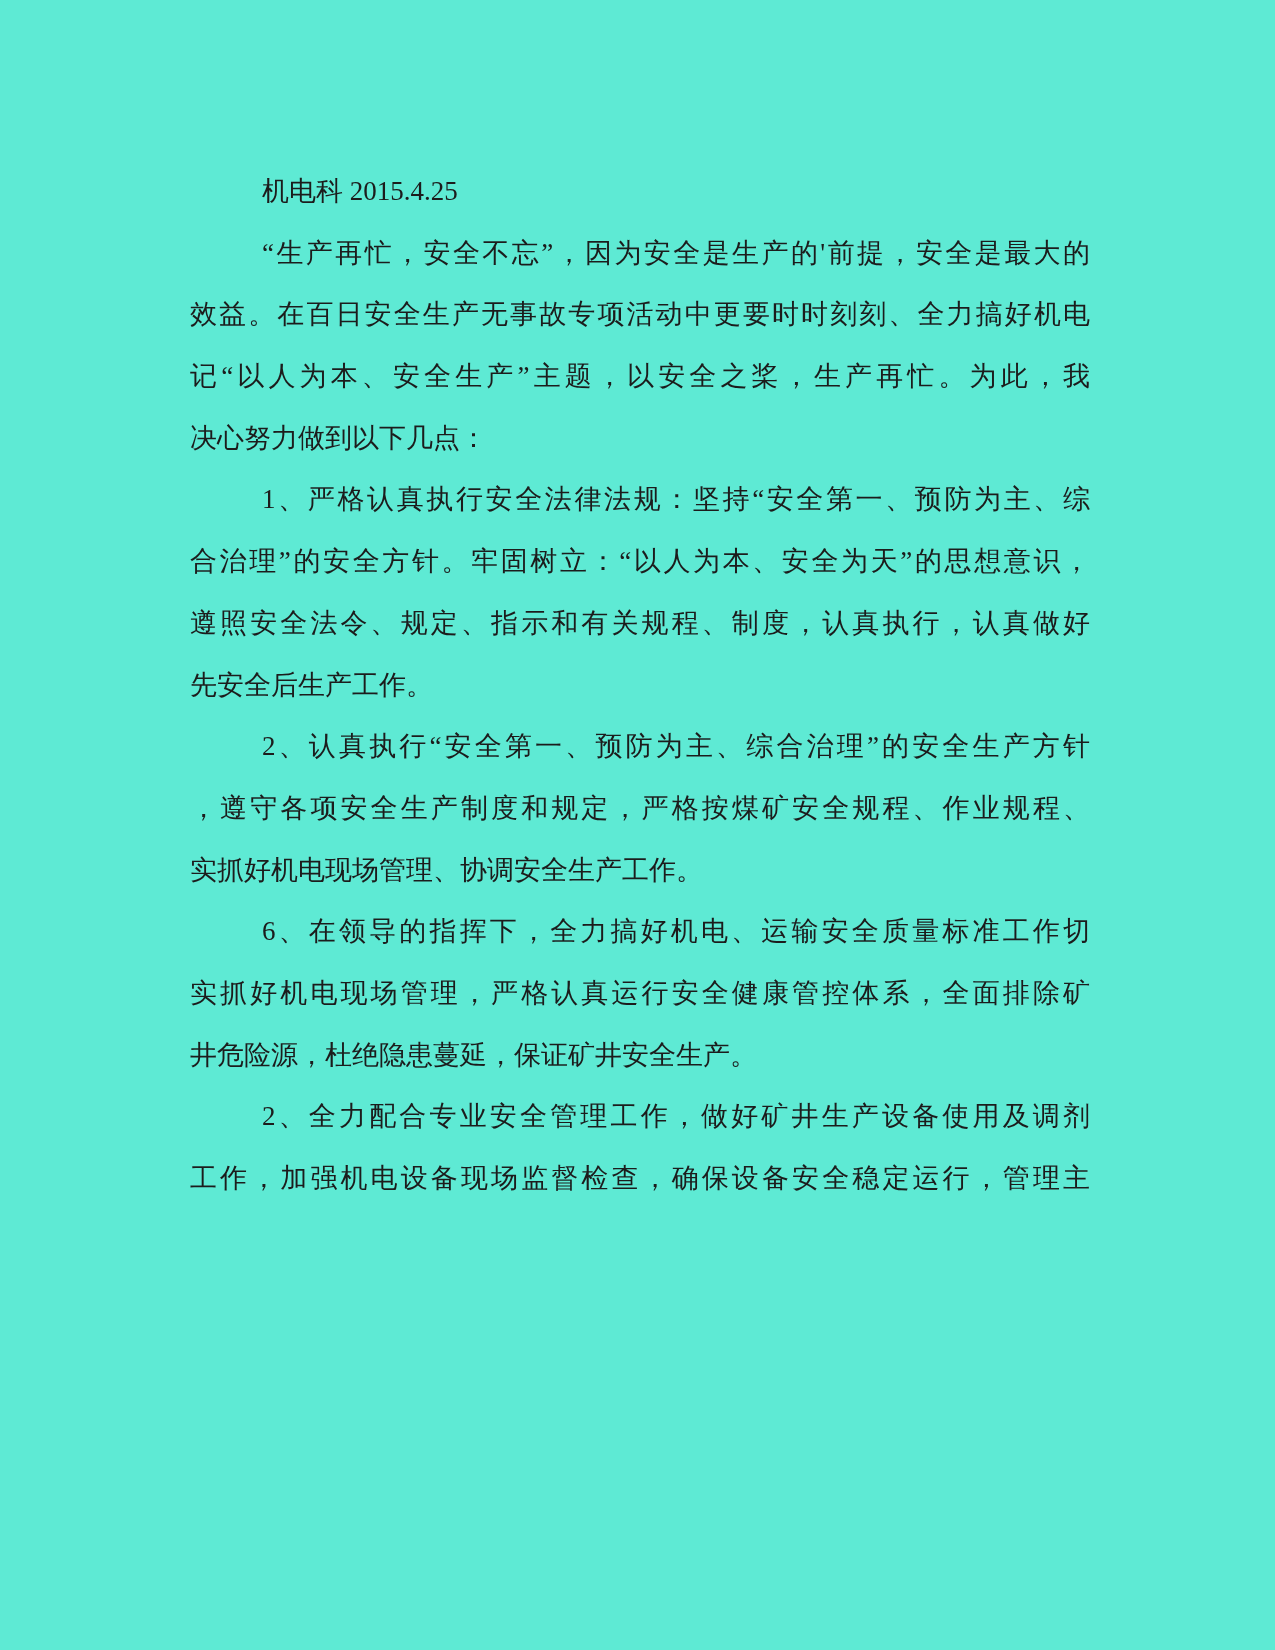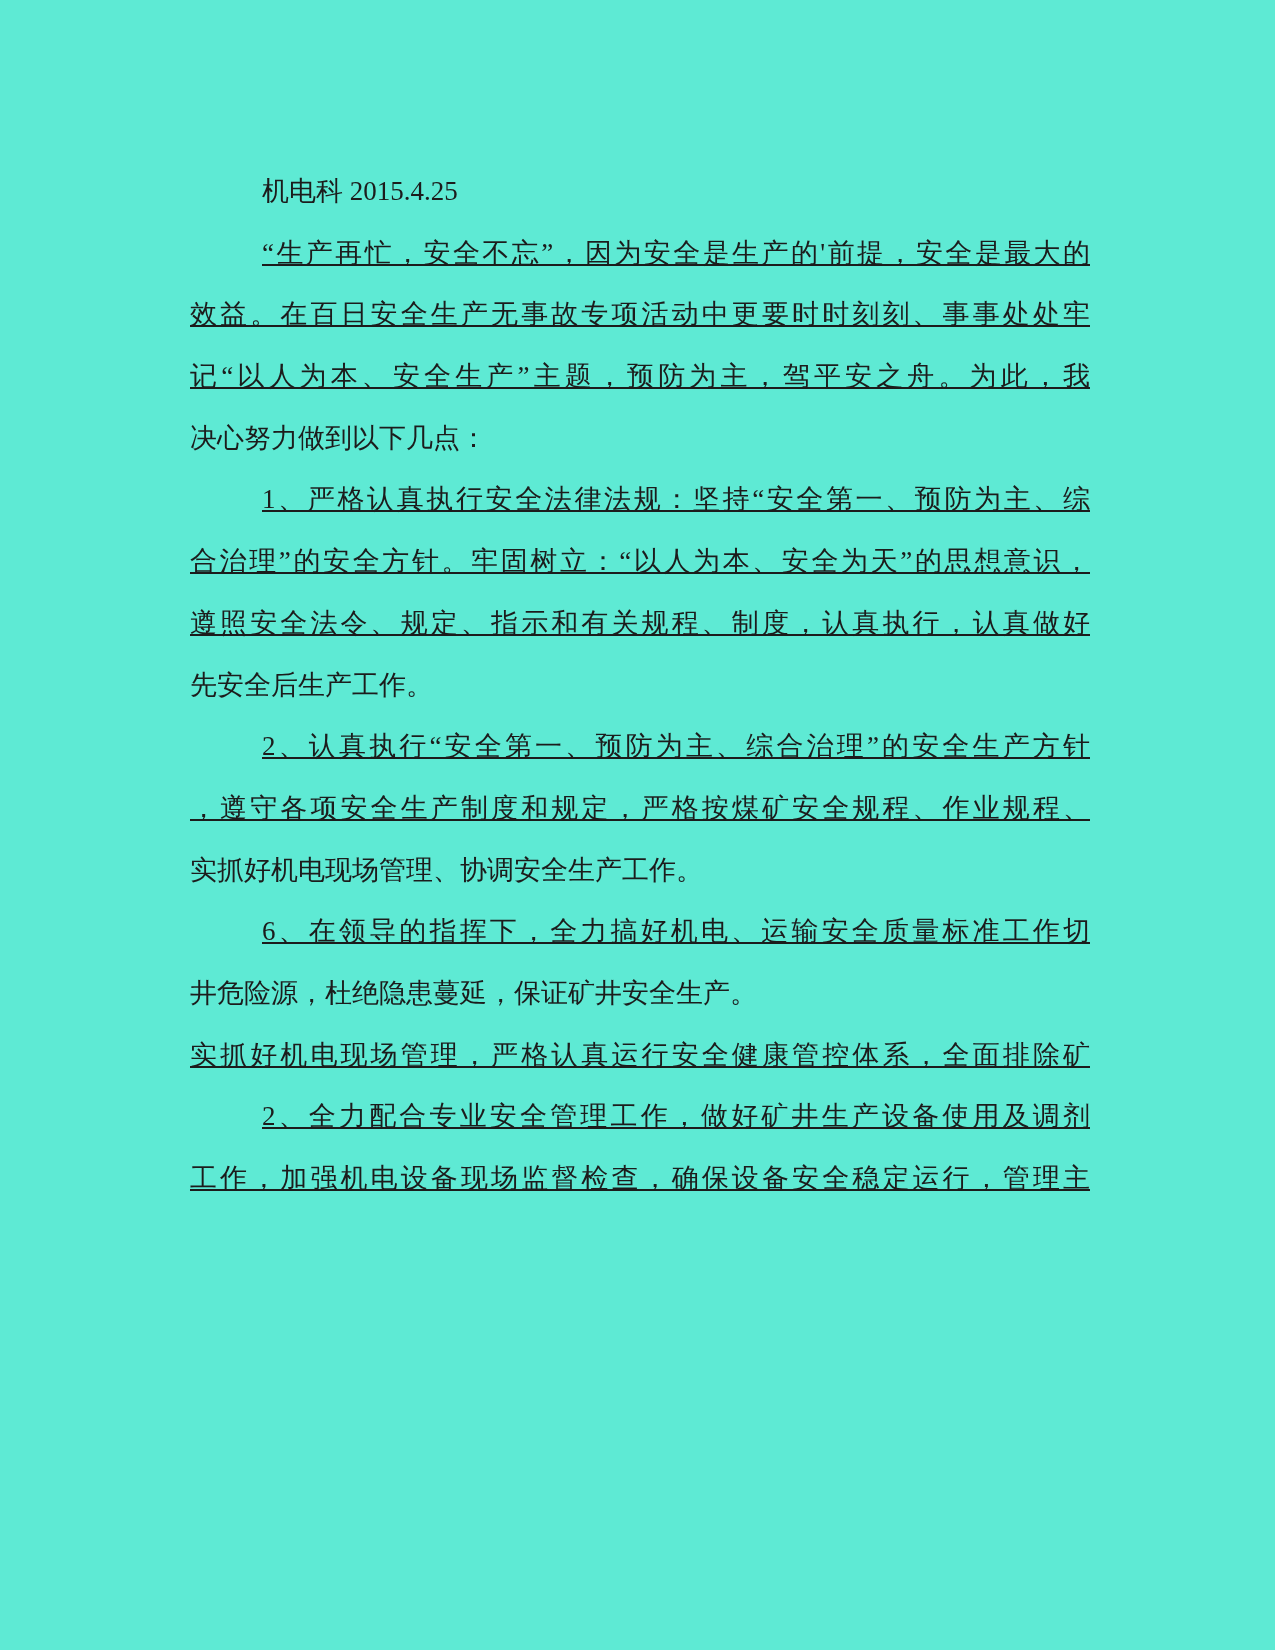--- a/index.html
+++ b/index.html
@@ -32,39 +32,38 @@
     white-space: nowrap;
     overflow: visible;
   }
   .line.indent {
     text-indent: 72px;
   }
   .line.justify {
     white-space: normal;
     text-align: justify;
     text-align-last: justify;
-    text-decoration: underline;
   }
 </style>
 </head>
 <body>
 
 <main class="page">
   <section class="doc-body">
       <div class="line indent">机电科 2015.4.25</div>
       <div class="line indent justify">“生产再忙，安全不忘”，因为安全是生产的'前提，安全是最大的</div>
-      <div class="line justify">效益。在百日安全生产无事故专项活动中更要时时刻刻、事事处处牢</div>
-      <div class="line justify">记“以人为本、安全生产”主题，预防为主，驾平安之舟。为此，我</div>
+      <div class="line justify">效益。在百日安全生产无事故专项活动中更要时时刻刻、全力搞好机电</div>
+      <div class="line justify">记“以人为本、安全生产”主题，以安全之桨，生产再忙。为此，我</div>
       <div class="line">决心努力做到以下几点：</div>
       <div class="line indent justify">1、严格认真执行安全法律法规：坚持“安全第一、预防为主、综</div>
       <div class="line justify">合治理”的安全方针。牢固树立：“以人为本、安全为天”的思想意识，</div>
       <div class="line justify">遵照安全法令、规定、指示和有关规程、制度，认真执行，认真做好</div>
       <div class="line">先安全后生产工作。</div>
       <div class="line indent justify">2、认真执行“安全第一、预防为主、综合治理”的安全生产方针</div>
       <div class="line justify">，遵守各项安全生产制度和规定，严格按煤矿安全规程、作业规程、</div>
       <div class="line">实抓好机电现场管理、协调安全生产工作。</div>
       <div class="line indent justify">6、在领导的指挥下，全力搞好机电、运输安全质量标准工作切</div>
+      <div class="line justify">实抓好机电现场管理，严格认真运行安全健康管控体系，全面排除矿</div>
       <div class="line">井危险源，杜绝隐患蔓延，保证矿井安全生产。</div>
-      <div class="line justify">实抓好机电现场管理，严格认真运行安全健康管控体系，全面排除矿</div>
       <div class="line indent justify">2、全力配合专业安全管理工作，做好矿井生产设备使用及调剂</div>
       <div class="line justify">工作，加强机电设备现场监督检查，确保设备安全稳定运行，管理主</div>
     </section>
 </main>
 
 </body></html>

